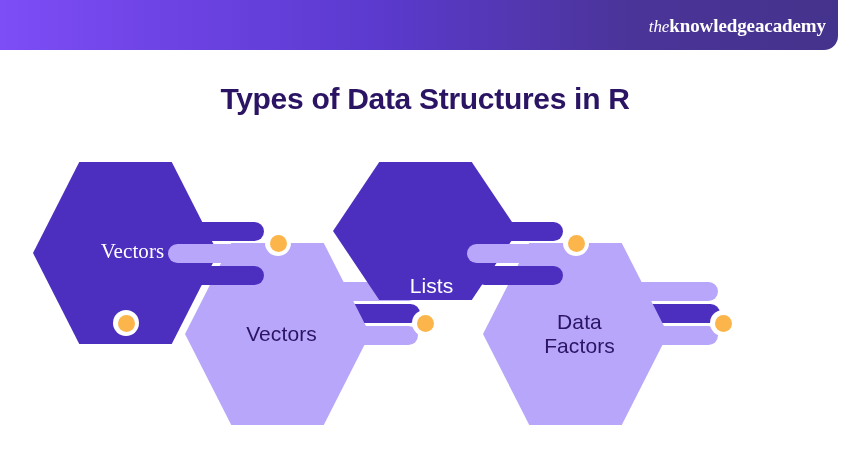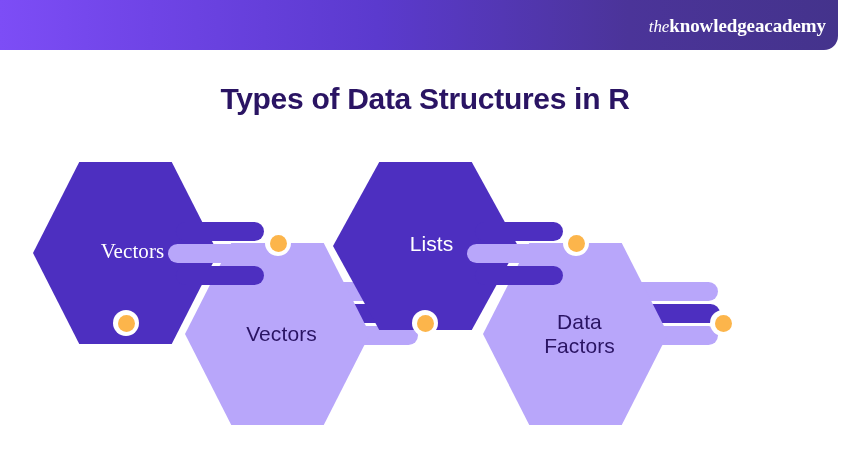--- a/index.html
+++ b/index.html
@@ -80,21 +80,21 @@
     pointer-events: none;
   }
   .hex.dark { background: #4d2fc0; }
   .hex.dark .hex-label { color: #ffffff; }
   .hex.light { background: #b8a6fa; }
   .hex.light .hex-label { color: #2a1463; }
 
   
   #hex-vectors   { left: 33px;  top: 12px;  width: 185px; height: 182px; font-family: Liberation Serif, serif; }
   #hex-matrices  { left: 185px; top: 93px;  width: 185px; height: 182px; }
-  #hex-lists     { left: 333px; top: 12px;  width: 185px; height: 168px; }
+  #hex-lists     { left: 333px; top: 12px;  width: 185px; height: 138px; align-items: flex-end; }
   #hex-dataframes{ left: 483px; top: 93px;  width: 185px; height: 182px; }
   #hex-factors   { left: 630px; top: 12px;  width: 185px; height: 182px; }
 
   
   #hex-vectors   .hex-label { transform: translate(7px, -2px); }
   #hex-matrices  .hex-label { transform: translate(4px, 0px); }
   #hex-lists     .hex-label { transform: translate(6px, -2px); }
   #hex-dataframes.hex       { }
   #hex-dataframes .hex-label{ transform: translate(4px, 0px); }
   #hex-factors   .hex-label { transform: translate(6px, -2px); }

